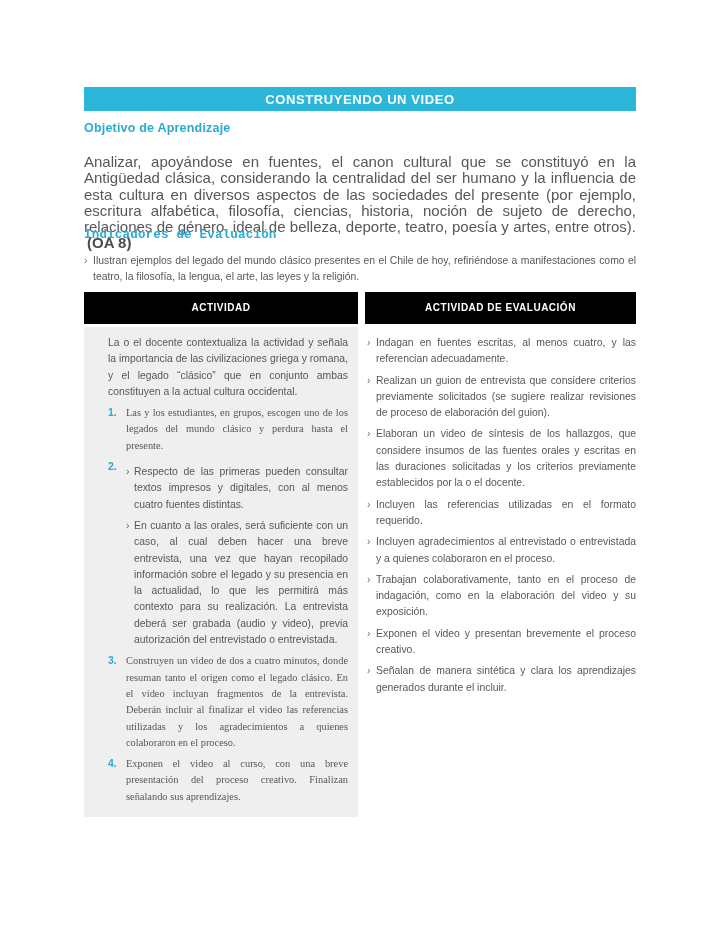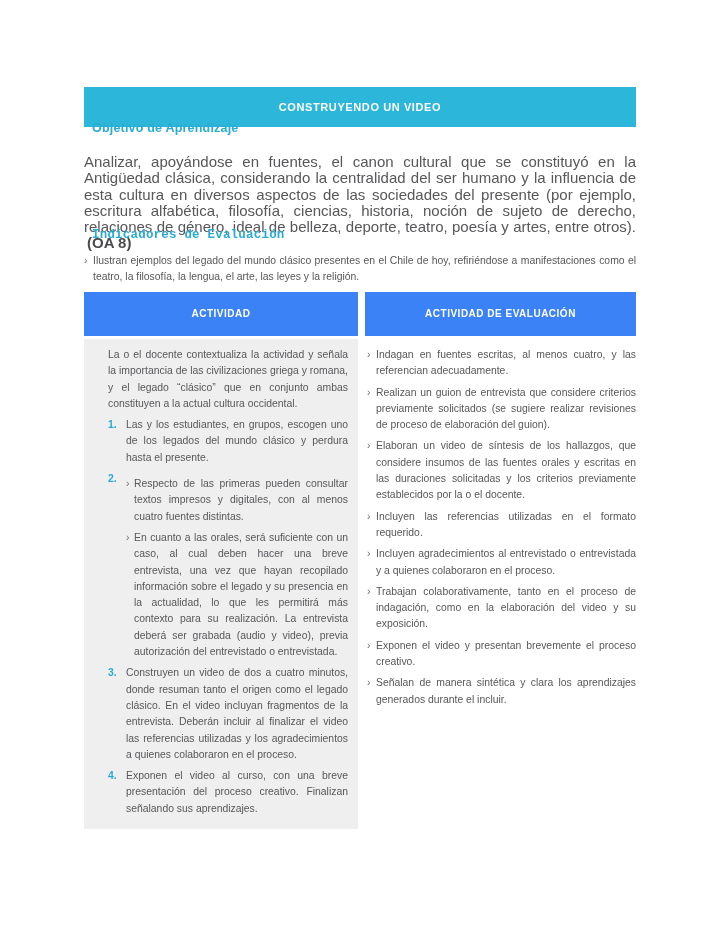--- a/index.html
+++ b/index.html
@@ -7,28 +7,28 @@
   .page {
     position:relative;
     width:720px; height:932px;
     background:#ffffff;
     font-family:"Liberation Sans", sans-serif;
     color:#57575a;
     overflow:hidden;
   }
   .title-bar {
     position:absolute; left:84px; top:87px;
-    width:552px; height:40px;
+    width:552px; height:24px;
     background:#2bb6da;
     color:#ffffff;
-    font-size:11px; font-weight:bold; letter-spacing:0.6px;
+    font-size:13px; font-weight:bold; letter-spacing:0.6px;
     display:flex; align-items:center; justify-content:center;
   }
   .section-heading {
-    position:absolute; left:92px;
+    position:absolute; left:84px;
     color:#2aabd2;
     font-size:12.5px; font-weight:bold; letter-spacing:0.2px;
   }
   .objetivo-heading { top:121px; }
   .indicadores-heading { top:228px;font-family:Liberation Mono, monospace; }
   .objetivo-body {
     position:absolute; left:84px; top:154px;
     width:552px;
     font-size:15px; line-height:16.3px;
     text-align:justify;
@@ -44,42 +44,42 @@
   .indicator-text { flex:1; text-align:justify; }
   .eval-table {
     position:absolute; left:84px; top:292px;
     width:552px;
     display:flex; gap:7px;
     font-size:10.4px; line-height:16.3px;
   }
   .col-left { width:274px; flex:none; }
   .col-right { flex:1; }
   .th {
-    height:44px;
-    background:#3b82f6;
+    height:32px;
+    background:#000000;
     color:#ffffff;
     font-size:10px; font-weight:bold; letter-spacing:0.5px;
     display:flex; align-items:center; justify-content:center;
   }
   .cell-left {
     margin-top:3px;
     background:#efefef;
     min-height:430px;
     padding:8px 10px 12px 24px;
   }
   .cell-right {
     margin-top:3px;
     background:#ffffff;
     padding:8px 0 0 2px;
   }
   .intro { text-align:justify; }
   .step { display:flex; margin-top:5px; }
   .step-num { flex:none; width:18px; color:#2aa9d2; font-weight:bold; }
   .step-body { flex:1; }
-  .step-text { text-align:justify; }
+  .step-text { text-align:justify;font-family:Liberation Serif, serif; }
   .sub-bullet { display:flex; margin-top:5px; }
   .sub-bullet .marker { width:8px; }
   .sub-text { flex:1; text-align:justify; }
   .crit-bullet { display:flex; margin-top:5px; }
   .crit-bullet:first-child { margin-top:0; }
   .crit-text { flex:1; text-align:justify; }
 </style>
 </head>
 <body>
 

